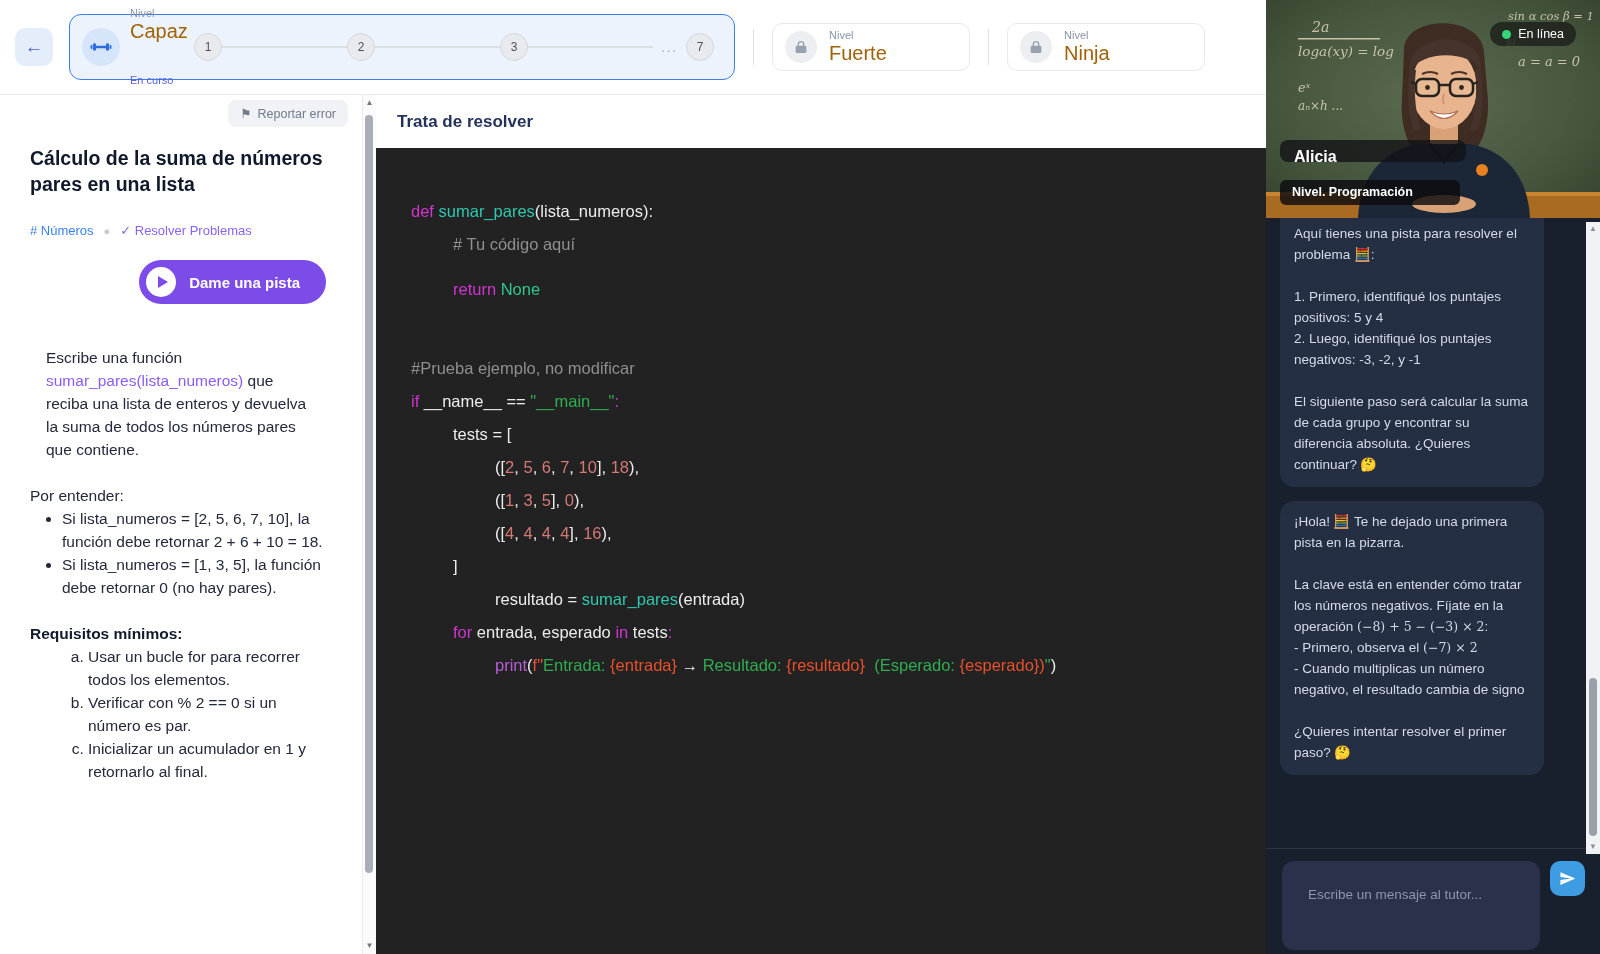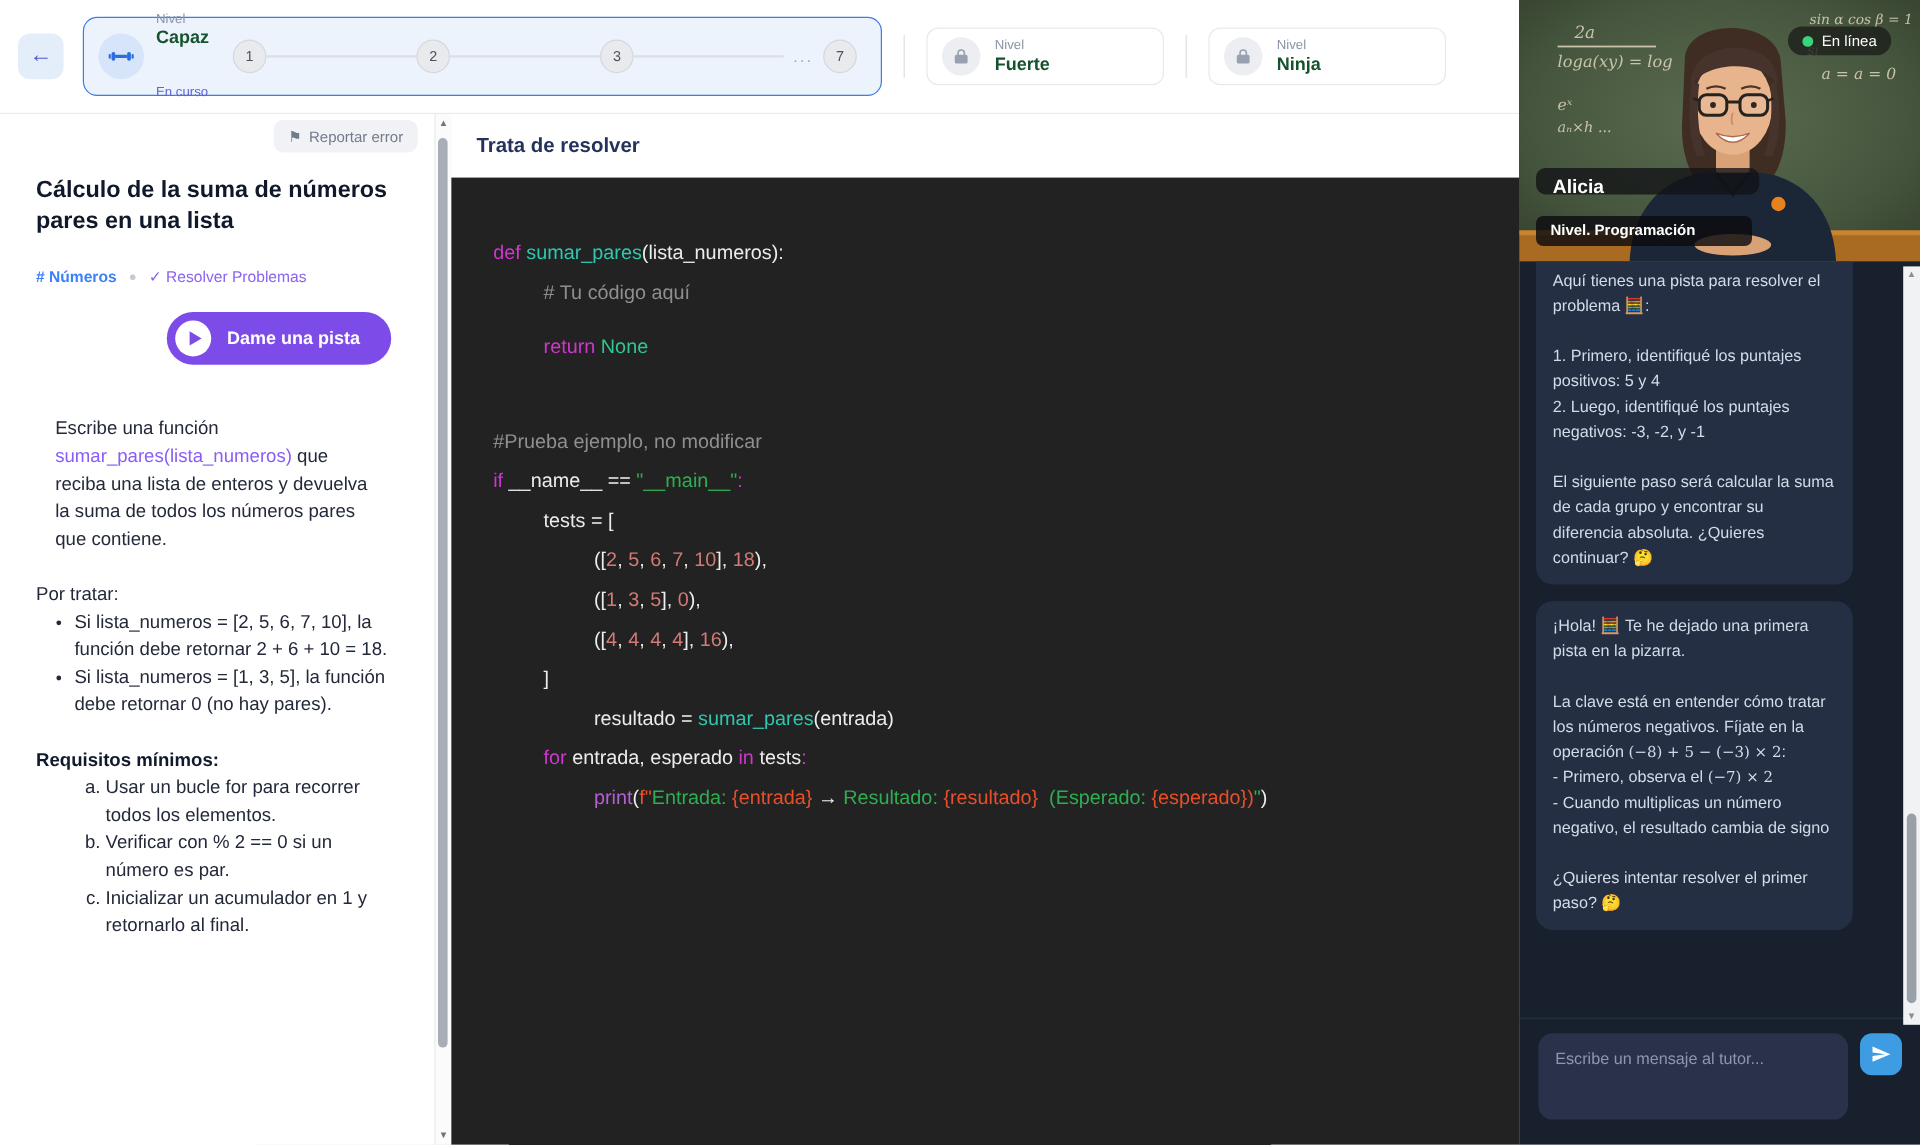--- a/index.html
+++ b/index.html
@@ -6,36 +6,36 @@
   body{width:1600px;height:954px;overflow:hidden;font-family:"Liberation Sans",sans-serif;background:#eef0f3;}
   .app{display:flex;width:1600px;height:954px;}
   .main-col{width:1266px;flex:none;display:flex;flex-direction:column;}
   
   .topbar{height:95px;flex:none;background:#ffffff;border-bottom:1px solid #e9ebee;display:flex;align-items:center;padding:0 0 0 15px;box-sizing:border-box;}
   .back-btn{width:38px;height:38px;flex:none;border:none;border-radius:10px;background:#e4eefb;color:#4c5bd4;font-size:19px;display:flex;align-items:center;justify-content:center;cursor:pointer;margin-right:16px;}
   .level-card.active{flex:none;width:666px;height:66px;border:1.5px solid #3b7ce8;background:#edf3fd;border-radius:12px;display:flex;align-items:center;padding:0 20px 0 12px;box-sizing:border-box;}
   .level-icon{width:38px;height:38px;flex:none;border-radius:50%;background:#d6e5f9;display:flex;align-items:center;justify-content:center;margin-right:10px;}
   .level-text{width:56px;flex:none;line-height:1.15;}
   .lv-label{font-size:11px;color:#8b95a6;}
-  .lv-name{font-size:15px;font-weight:bold;color:#14532d;}
+  .lv-name{font-size:20px;font-weight:normal;color:#a16207;}
   .lv-status{font-size:11px;color:#5a64d8;margin-top:31px;}
   .steps{flex:1;display:flex;align-items:center;margin-left:8px;}
   .step-circle{width:26px;height:26px;flex:none;border-radius:50%;background:#e9eaee;border:1px solid #d4d7dc;color:#4c525e;font-size:12px;display:flex;align-items:center;justify-content:center;cursor:pointer;}
   .step-line{flex:1;height:2px;background:#dcdfe4;}
   .step-ellipsis{flex:none;color:#9aa1ad;font-size:13px;padding:0 8px;letter-spacing:2px;}
   .tb-divider{width:1px;height:36px;background:#dcdfe4;margin:0 18px;flex:none;}
   .level-card.locked{flex:none;width:198px;height:48px;background:#fff;border:1px solid #e7e9ed;border-radius:10px;display:flex;align-items:center;padding:0 12px;box-sizing:border-box;cursor:pointer;}
   .lock-circle{width:32px;height:32px;flex:none;border-radius:50%;background:#eceef2;display:flex;align-items:center;justify-content:center;margin-right:12px;}
   
   .content-row{flex:1;display:flex;min-height:0;}
   .problem-panel{width:362px;flex:none;background:#fff;position:relative;box-sizing:border-box;padding:0 36px 0 30px;overflow:hidden;}
   .report-btn{position:absolute;top:5px;right:14px;background:#f1f2f5;border:none;border-radius:8px;padding:6px 12px;font-size:12.5px;color:#717b8c;display:flex;align-items:center;gap:6px;cursor:pointer;font-family:inherit;}
   .problem-title{margin-top:50px;font-size:19.5px;font-weight:800;color:#10192b;line-height:26px;}
   .tag-row{margin-top:26px;display:flex;align-items:center;gap:10px;font-size:13px;}
-  .tag-topic{color:#3b82f6;font-weight:bold;}
+  .tag-topic{color:#3b82f6;}
   .tag-dot{color:#c3cad4;font-size:11px;}
   .tag-skill{color:#8a63f0;}
   .hint-row{display:flex;justify-content:flex-end;margin-top:22px;}
   .hint-btn{height:44px;border:none;border-radius:24px;background:#7d4be8;color:#fff;font-weight:bold;font-size:15px;display:flex;align-items:center;gap:13px;padding:0 26px 0 7px;cursor:pointer;font-family:inherit;}
   .play-circle{width:30px;height:30px;border-radius:50%;background:#fff;display:flex;align-items:center;justify-content:center;}
   .play-tri{width:0;height:0;border-left:10px solid #7d4be8;border-top:6px solid transparent;border-bottom:6px solid transparent;margin-left:3px;}
   .problem-body{margin-top:42px;font-size:15.5px;color:#23293a;line-height:23px;}
   .code-purple{color:#8b5cf6;}
   .example-heading{margin-top:23px;}
   ul.example-list{margin:0;padding-left:32px;}
@@ -65,21 +65,21 @@
   .messages{flex:1;padding:0 56px 0 14px;overflow:hidden;}
   .bubble{background:#252f44;border-radius:14px;padding:10px 14px 12px;color:#d3dbe9;font-size:13.5px;line-height:21px;margin-bottom:14px;}
   .bubble.first{border-radius:0 0 14px 14px;padding-top:5px;}
   .msg-p{margin:0;}
   .msg-p.gap{margin-bottom:21px;}
   .math{font-family:"DejaVu Serif",serif;font-size:12.5px;}
   .chat-scrollbar{position:absolute;top:4px;right:0;width:14px;height:632px;background:#f1f2f4;}
   .chat-scrollbar .thumb{position:absolute;left:3px;width:8px;border-radius:5px;background:#9aa0aa;top:456px;height:158px;cursor:pointer;}
   .chat-scrollbar .scroll-arrow{color:#8a9099;}
   .input-row{flex:none;height:106px;border-top:1px solid #2a3245;display:flex;align-items:flex-start;padding:12px 15px 0 16px;gap:10px;box-sizing:border-box;}
-  .chat-input{flex:1;height:72px;background:#29324a;border:none;border-radius:12px;color:#c6cedd;font-size:13.5px;padding:14px;box-sizing:border-box;resize:none;font-family:inherit;outline:none;}
+  .chat-input{flex:1;height:89px;background:#29324a;border:none;border-radius:12px;color:#c6cedd;font-size:13.5px;padding:26px;box-sizing:border-box;resize:none;font-family:inherit;outline:none;}
   .chat-input::placeholder{color:#8d96ab;}
   .send-btn{width:35px;height:35px;flex:none;border:none;border-radius:10px;background:#3e9ce2;display:flex;align-items:center;justify-content:center;cursor:pointer;}
 </style>
 </head>
 <body>
 
 <div class="app">
   <div class="main-col">
 
     <header class="topbar">
@@ -160,21 +160,21 @@
         <div class="hint-row">
           <button class="hint-btn">
             <span class="play-circle">
                 <span class="play-tri"></span>
               </span>
             <span>Dame una pista</span>
           </button>
         </div>
         <div class="problem-body">
           <p class="intro" id="intro" style="margin:16px;"><span>Escribe una función </span><span class="code-purple">sumar_pares(lista_numeros)</span><span> que reciba una lista de enteros y devuelva la suma de todos los números pares que contiene.</span></p>
-          <p class="example-heading" style="margin-bottom:0;">Por tratar:</p>
+          <p class="example-heading" style="margin-bottom:0;">Por entender:</p>
           <ul class="example-list" id="examples">
               <li>Si lista_numeros = [2, 5, 6, 7, 10], la función debe retornar 2 + 6 + 10 = 18.</li>
               <li>Si lista_numeros = [1, 3, 5], la función debe retornar 0 (no hay pares).</li>
             </ul>
           <p class="req-heading" style="margin-bottom:0;">Requisitos mínimos:</p>
           <ol type="a" class="req-list" id="reqs">
               <li>Usar un bucle for para recorrer todos los elementos.</li>
               <li>Verificar con % 2 == 0 si un número es par.</li>
               <li>Inicializar un acumulador en 1 y retornarlo al final.</li>
             </ol>

